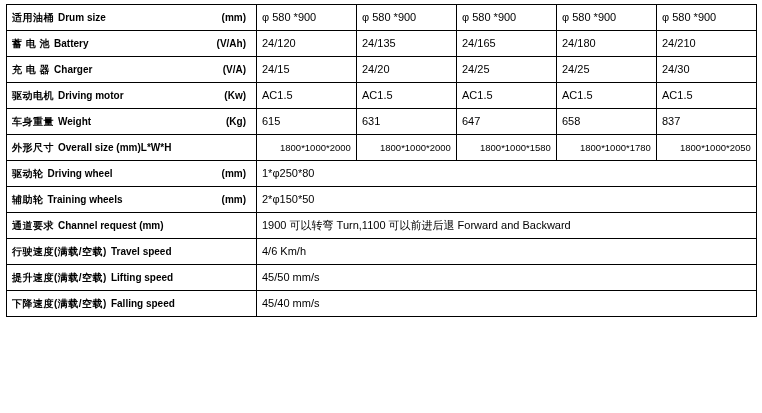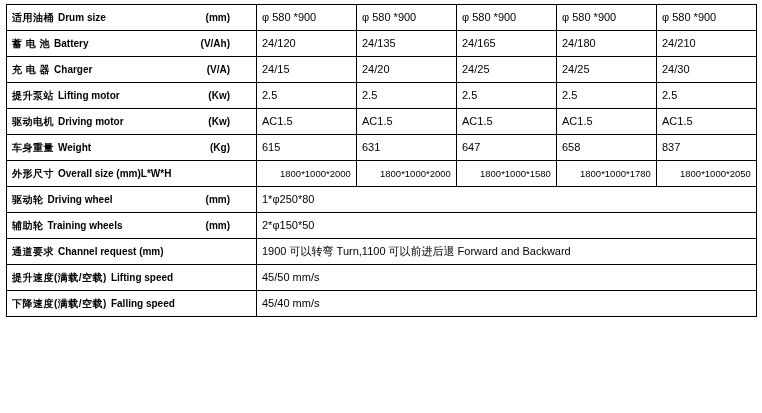--- a/index.html
+++ b/index.html
@@ -47,21 +47,21 @@
     padding-left: 23px;
   }
   .lbl-cn {
     letter-spacing: 0.5px;
   }
   .lbl-en {
     margin-left: 4px;
   }
   .unit {
     float: right;
-    margin-right: 22px;
+    margin-right: 6px;
   }
   .col-label { width: 250px; }
   .col-v { width: 100px; }
 </style>
 </head>
 <body>
 
 <div class="spec-wrap">
   <table class="spec">
     <colgroup>
@@ -91,28 +91,20 @@
         </tr>
         <tr>
           <td class="label"><span class="lbl-cn">充 电 器</span><span class="lbl-en">Charger</span><span class="unit">(V/A)</span></td>
           <td class="value">24/15</td>
           <td class="value">24/20</td>
           <td class="value">24/25</td>
           <td class="value">24/25</td>
           <td class="value">24/30</td>
         </tr>
         <tr>
-          <td class="label"><span class="lbl-cn">提升泵站</span><span class="lbl-en">Lifting motor</span><span class="unit">(Kw)</span></td>
-          <td class="value">2.5</td>
-          <td class="value">2.5</td>
-          <td class="value">2.5</td>
-          <td class="value">2.5</td>
-          <td class="value">2.5</td>
-        </tr>
-        <tr>
           <td class="label"><span class="lbl-cn">驱动电机</span><span class="lbl-en">Driving motor</span><span class="unit">(Kw)</span></td>
           <td class="value">AC1.5</td>
           <td class="value">AC1.5</td>
           <td class="value">AC1.5</td>
           <td class="value">AC1.5</td>
           <td class="value">AC1.5</td>
         </tr>
         <tr>
           <td class="label"><span class="lbl-cn">车身重量</span><span class="lbl-en">Weight</span><span class="unit">(Kg)</span></td>
           <td class="value">615</td>
@@ -135,20 +127,24 @@
         </tr>
         <tr>
           <td class="label"><span class="lbl-cn">辅助轮</span><span class="lbl-en">Training wheels</span><span class="unit">(mm)</span></td>
           <td class="value" colspan="5">2*φ150*50</td>
         </tr>
         <tr>
           <td class="label"><span class="lbl-cn">通道要求</span><span class="lbl-en">Channel request (mm)</span></td>
           <td class="value" colspan="5">1900 可以转弯 Turn,1100 可以前进后退  Forward and Backward</td>
         </tr>
         <tr>
+          <td class="label"><span class="lbl-cn">行驶速度(满载/空载)</span><span class="lbl-en">Travel speed</span></td>
+          <td class="value" colspan="5">4/6 Km/h</td>
+        </tr>
+        <tr>
           <td class="label"><span class="lbl-cn">提升速度(满载/空载)</span><span class="lbl-en">Lifting speed</span></td>
           <td class="value" colspan="5">45/50 mm/s</td>
         </tr>
         <tr>
           <td class="label"><span class="lbl-cn">下降速度(满载/空载)</span><span class="lbl-en">Falling speed</span></td>
           <td class="value" colspan="5">45/40 mm/s</td>
         </tr>
       </tbody>
   </table>
 </div>

